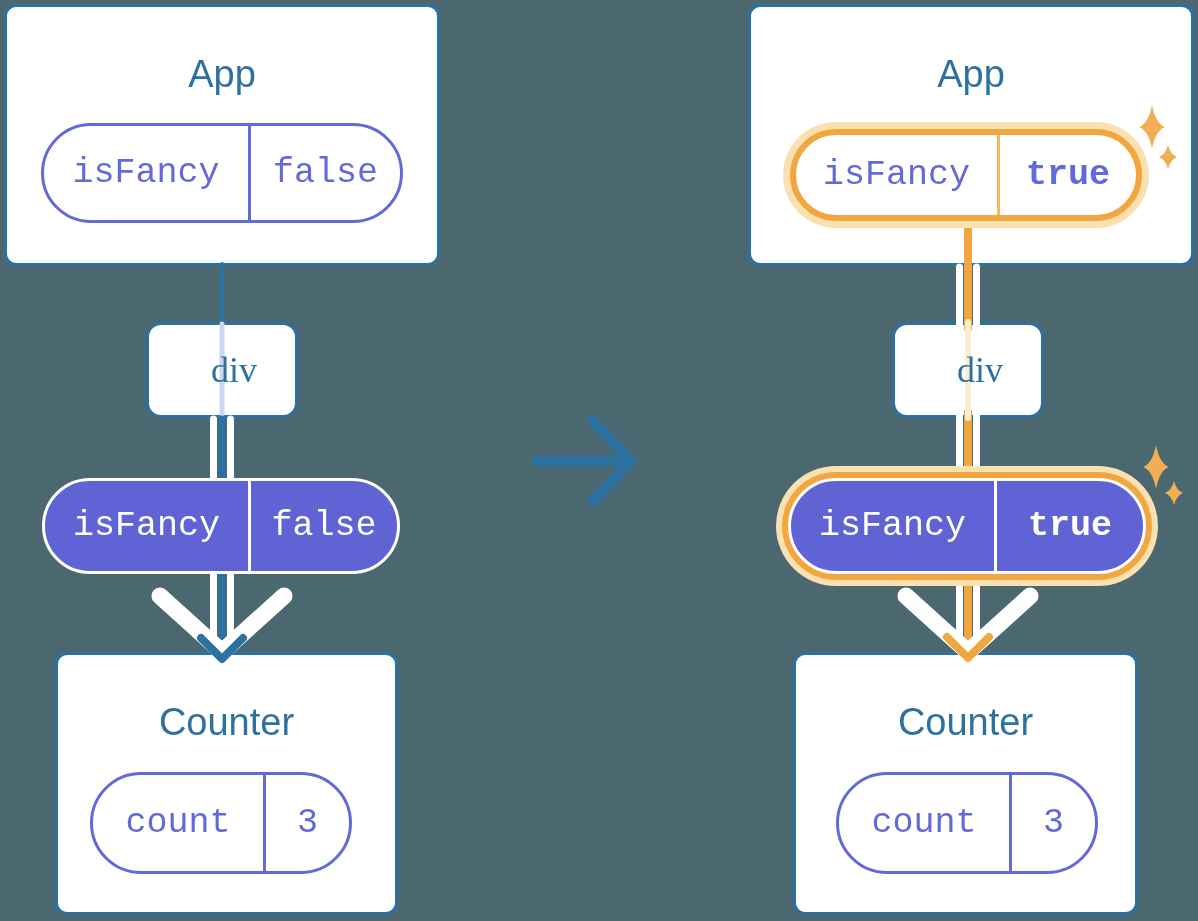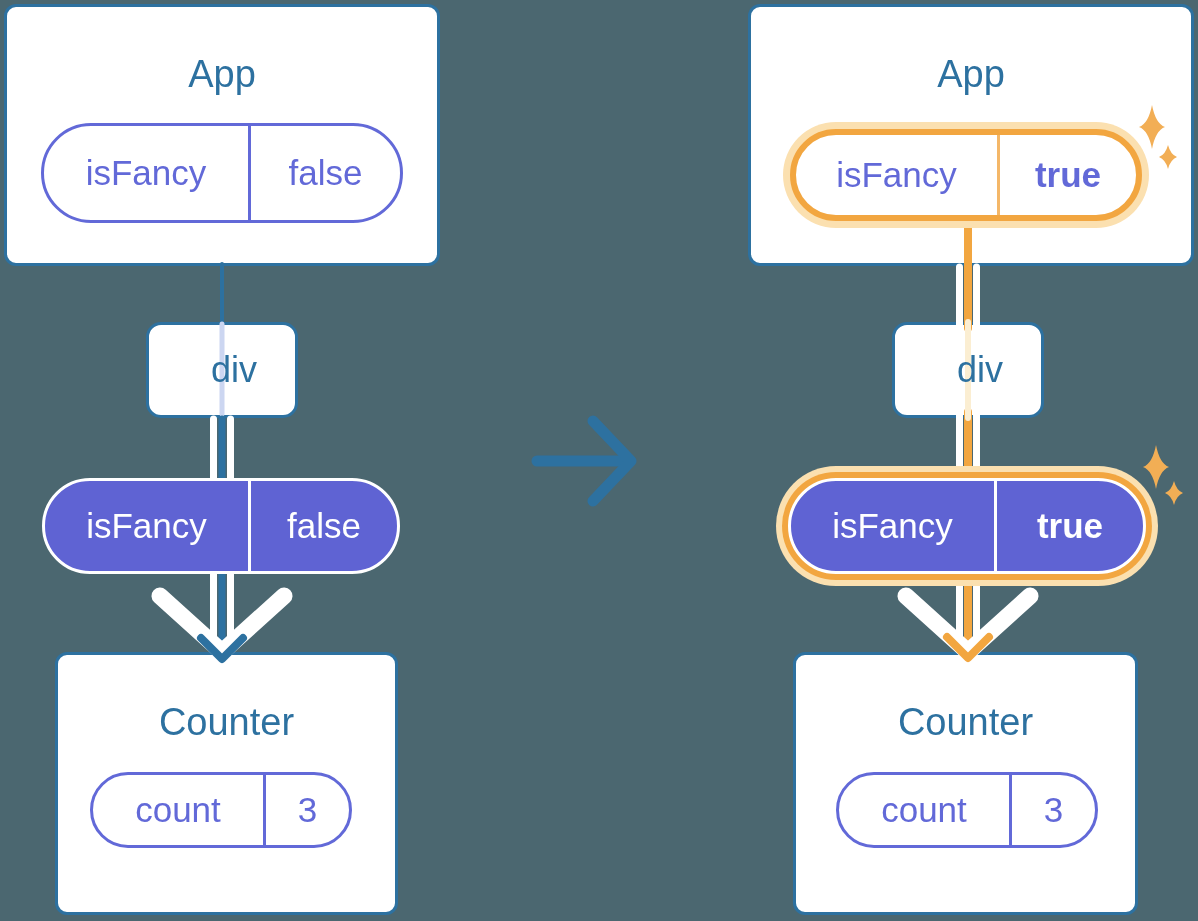--- a/index.html
+++ b/index.html
@@ -22,47 +22,47 @@
   
   .connectors{position:absolute;left:0;top:0;z-index:2;}
   .connectors line,.connectors polyline,
   .transition-arrow line,.transition-arrow polyline{stroke-linecap:round;stroke-linejoin:round;fill:none;}
   .lt{stroke:var(--c-teal);} .lw{stroke:var(--c-white);} .lo{stroke:var(--c-orange);}
   .ll{stroke:var(--c-lavender-line);} .lc{stroke:var(--c-cream-line);}
   .sp{fill:var(--c-sparkle);}
 
   
   .div-label{position:absolute;left:146px;top:322px;width:176px;height:96px;z-index:3;
-             display:flex;align-items:center;justify-content:center;color:var(--c-teal);font-size:36px;}
+             display:flex;align-items:center;justify-content:center;color:var(--c-teal);font-size:36px;font-family:Liberation Serif, serif;}
 
   
   .pill{position:absolute;display:flex;align-items:stretch;box-sizing:border-box;
         border-radius:999px;z-index:3;font-size:35px;overflow:hidden;}
-  .cell{display:flex;align-items:center;justify-content:center;}
+  .cell{display:flex;align-items:center;justify-content:center;font-family:Liberation Mono, monospace;}
   .divider{width:3px;}
   .prop-pill{left:41px;top:123px;width:362px;height:100px;background:var(--c-white);
              border:3px solid var(--c-purple);color:var(--c-purple);}
   .prop-pill .cell-a{width:204px;}
   .prop-pill .cell-b{flex:1;}
   .prop-pill .divider{background:var(--c-purple);}
   .after .prop-pill{left:44px;top:129px;width:352px;height:92px;border:6px solid var(--c-orange);
                     box-shadow:0 0 0 7px var(--c-orange-halo);}
   .after .prop-pill .cell-a{width:201px;}
   .after .prop-pill .divider{background:var(--c-orange-divider);}
   .after .prop-pill .cell-b{font-weight:bold;}
 
   .state-pill{left:42px;top:478px;width:358px;height:96px;background:var(--c-purple-fill);
               border:3px solid var(--c-white);color:var(--c-white);}
   .state-pill .cell-a{width:203px;}
   .state-pill .cell-b{flex:1;}
   .state-pill .divider{background:var(--c-white);}
   .after .state-pill{box-shadow:0 0 0 6px var(--c-orange),0 0 0 12px var(--c-orange-halo);}
   .after .state-pill .cell-b{font-weight:bold;}
 
-  .count-pill{left:90px;top:772px;width:262px;height:76px;background:var(--c-white);
+  .count-pill{left:90px;top:772px;width:262px;height:102px;background:var(--c-white);
               border:3px solid var(--c-purple);color:var(--c-purple);}
   .count-pill .cell-a{width:170px;}
   .count-pill .cell-b{flex:1;}
   .count-pill .divider{background:var(--c-purple);}
 
   .sparkle{position:absolute;z-index:4;}
   .transition-arrow{position:absolute;left:531px;top:413px;z-index:2;}
 </style>
 </head>
 <body>

